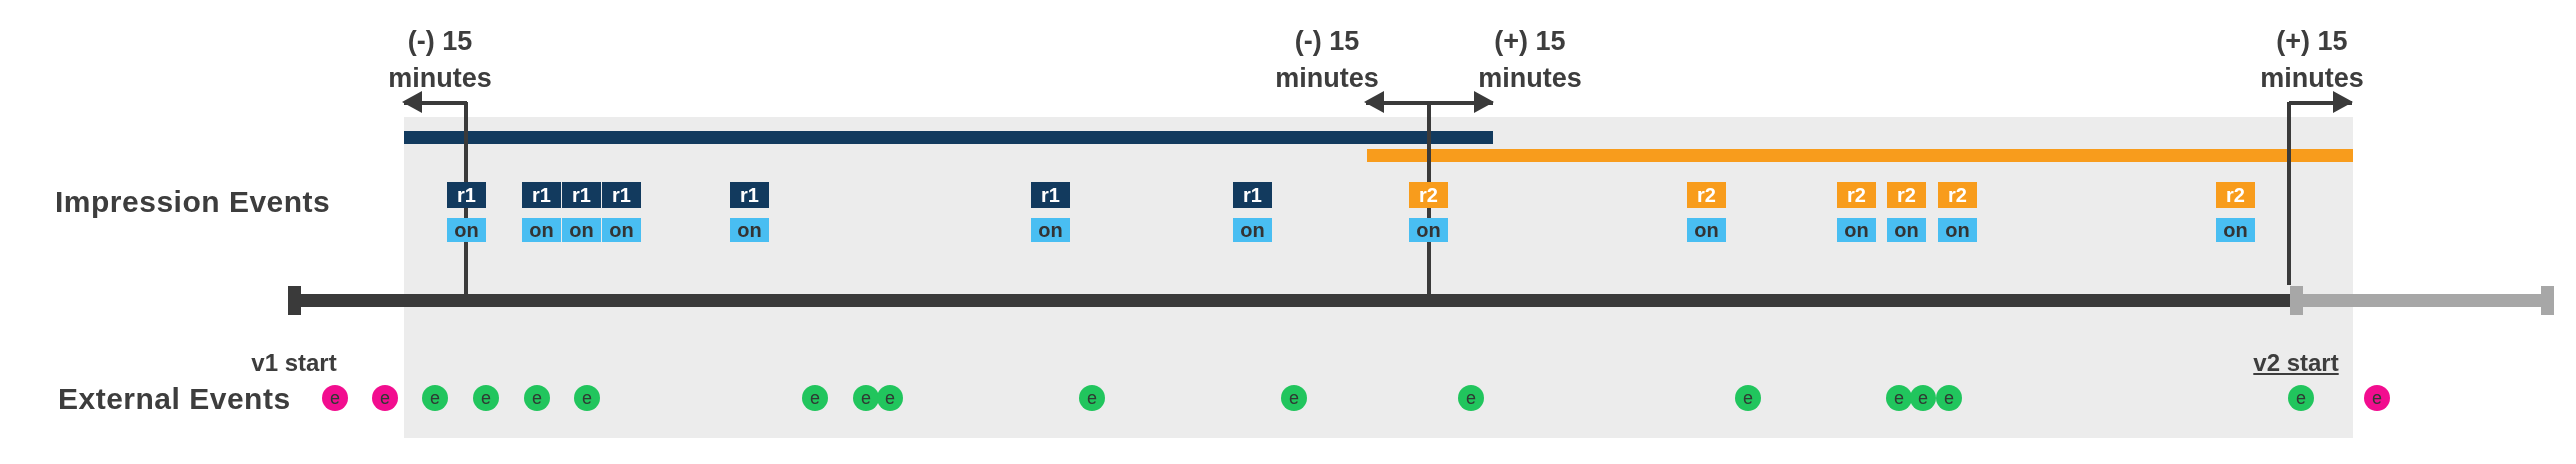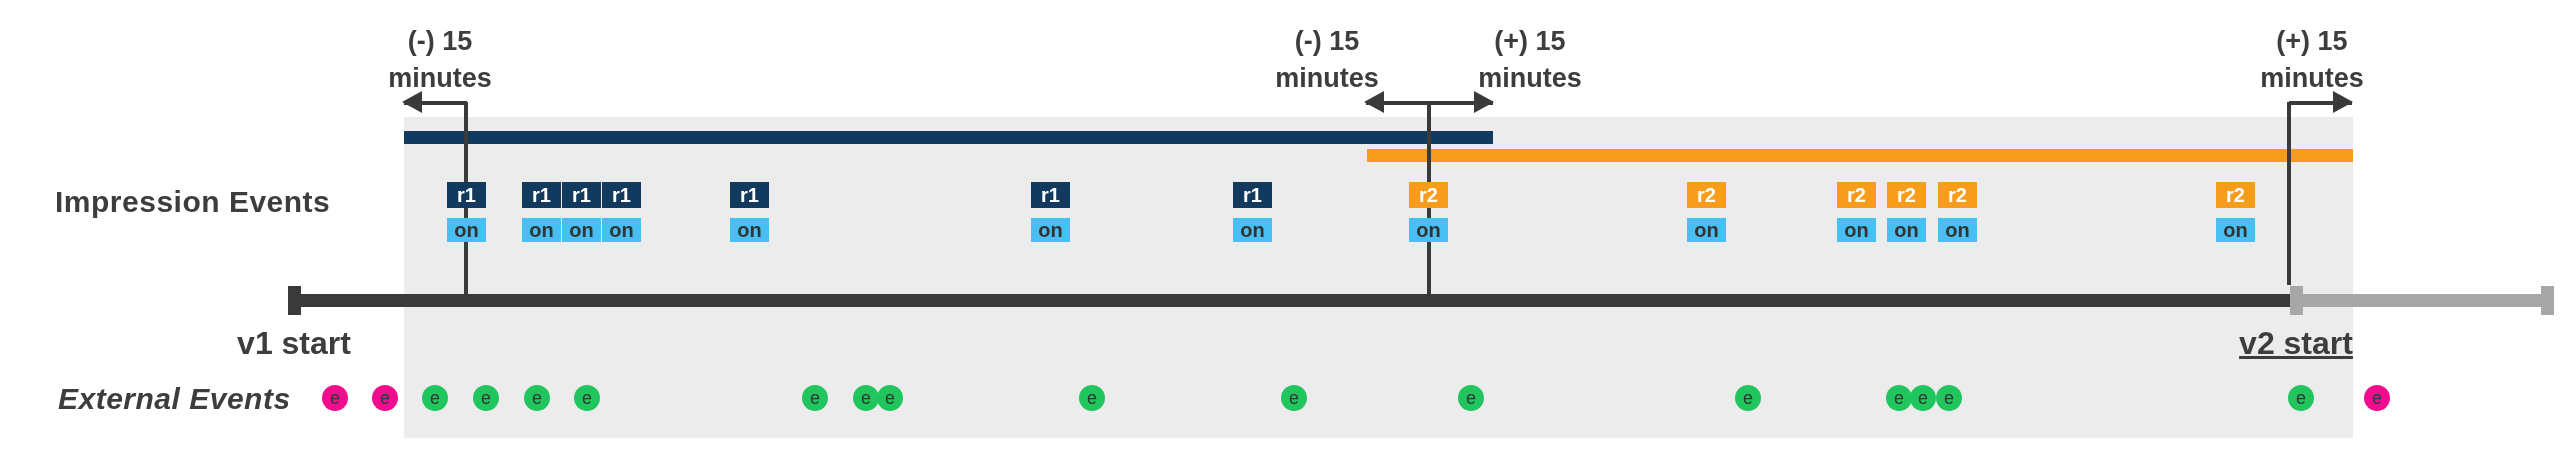--- a/index.html
+++ b/index.html
@@ -25,21 +25,21 @@
     text-align:center;color:var(--text);
     font-size:27px;font-weight:bold;line-height:37px;
     white-space:nowrap;z-index:4;
   }
   .row-label{
     position:absolute;color:var(--text);
     font-size:30px;font-weight:bold;letter-spacing:0.5px;z-index:4;white-space:nowrap;
   }
   .vstart{
     position:absolute;transform:translateX(-50%);
-    color:var(--text);font-size:32px;font-weight:bold;z-index:4;white-space:nowrap;
+    color:var(--text);font-size:24px;font-weight:bold;z-index:4;white-space:nowrap;margin-top:24px;
   }
   .timeline-seg{position:absolute;top:294px;height:13px;z-index:3;}
   .tick{position:absolute;top:286px;width:13px;height:29px;z-index:3;}
   .rbadge{
     position:absolute;top:182px;width:39px;height:26px;
     display:flex;align-items:center;justify-content:center;
     color:#ffffff;font-weight:bold;font-size:20px;z-index:5;
   }
   .onbadge{
     position:absolute;top:218px;width:39px;height:24.4px;
@@ -59,21 +59,21 @@
 
   <div class="panel"></div>
 
   <div class="timeline-seg" style="left:288px;width:2003px;background:var(--dark);"></div>
   <div class="timeline-seg" style="left:2290px;width:264px;background:var(--graybar);"></div>
   <div class="tick" style="left:288px;background:var(--dark);"></div>
   <div class="tick" style="left:2290px;background:var(--graybar);"></div>
   <div class="tick" style="left:2541px;background:var(--graybar);"></div>
 
   <div class="row-label" style="left:26px;top:185px;margin-left:29px;">Impression Events</div>
-  <div class="row-label" style="left:58px;top:382px;font-style:italic;">External Events</div>
+  <div class="row-label" style="left:58px;top:382px;">External Events</div>
   <div class="vstart" style="left:294px;top:325px;">v1 start</div>
   <div class="vstart" style="left:2296px;top:325px;text-decoration:underline;">v2 start</div>
 
   <div>
       <div class="bar" style="left: 404px; width: 1089px; top: 131px; background: rgb(18, 58, 94);"></div>
       <div class="bar" style="left: 1367px; width: 986px; top: 149px; background: rgb(248, 156, 28);"></div>
       <div class="gline" style="left: 464px; top: 102px; height: 192px;"></div>
       <div class="gline" style="left: 1427px; top: 102px; height: 192px;"></div>
       <div class="gline" style="left: 2287px; top: 102px; height: 183px;"></div>
       <div class="aline" style="left: 404px; top: 101px; width: 63px;"></div>

